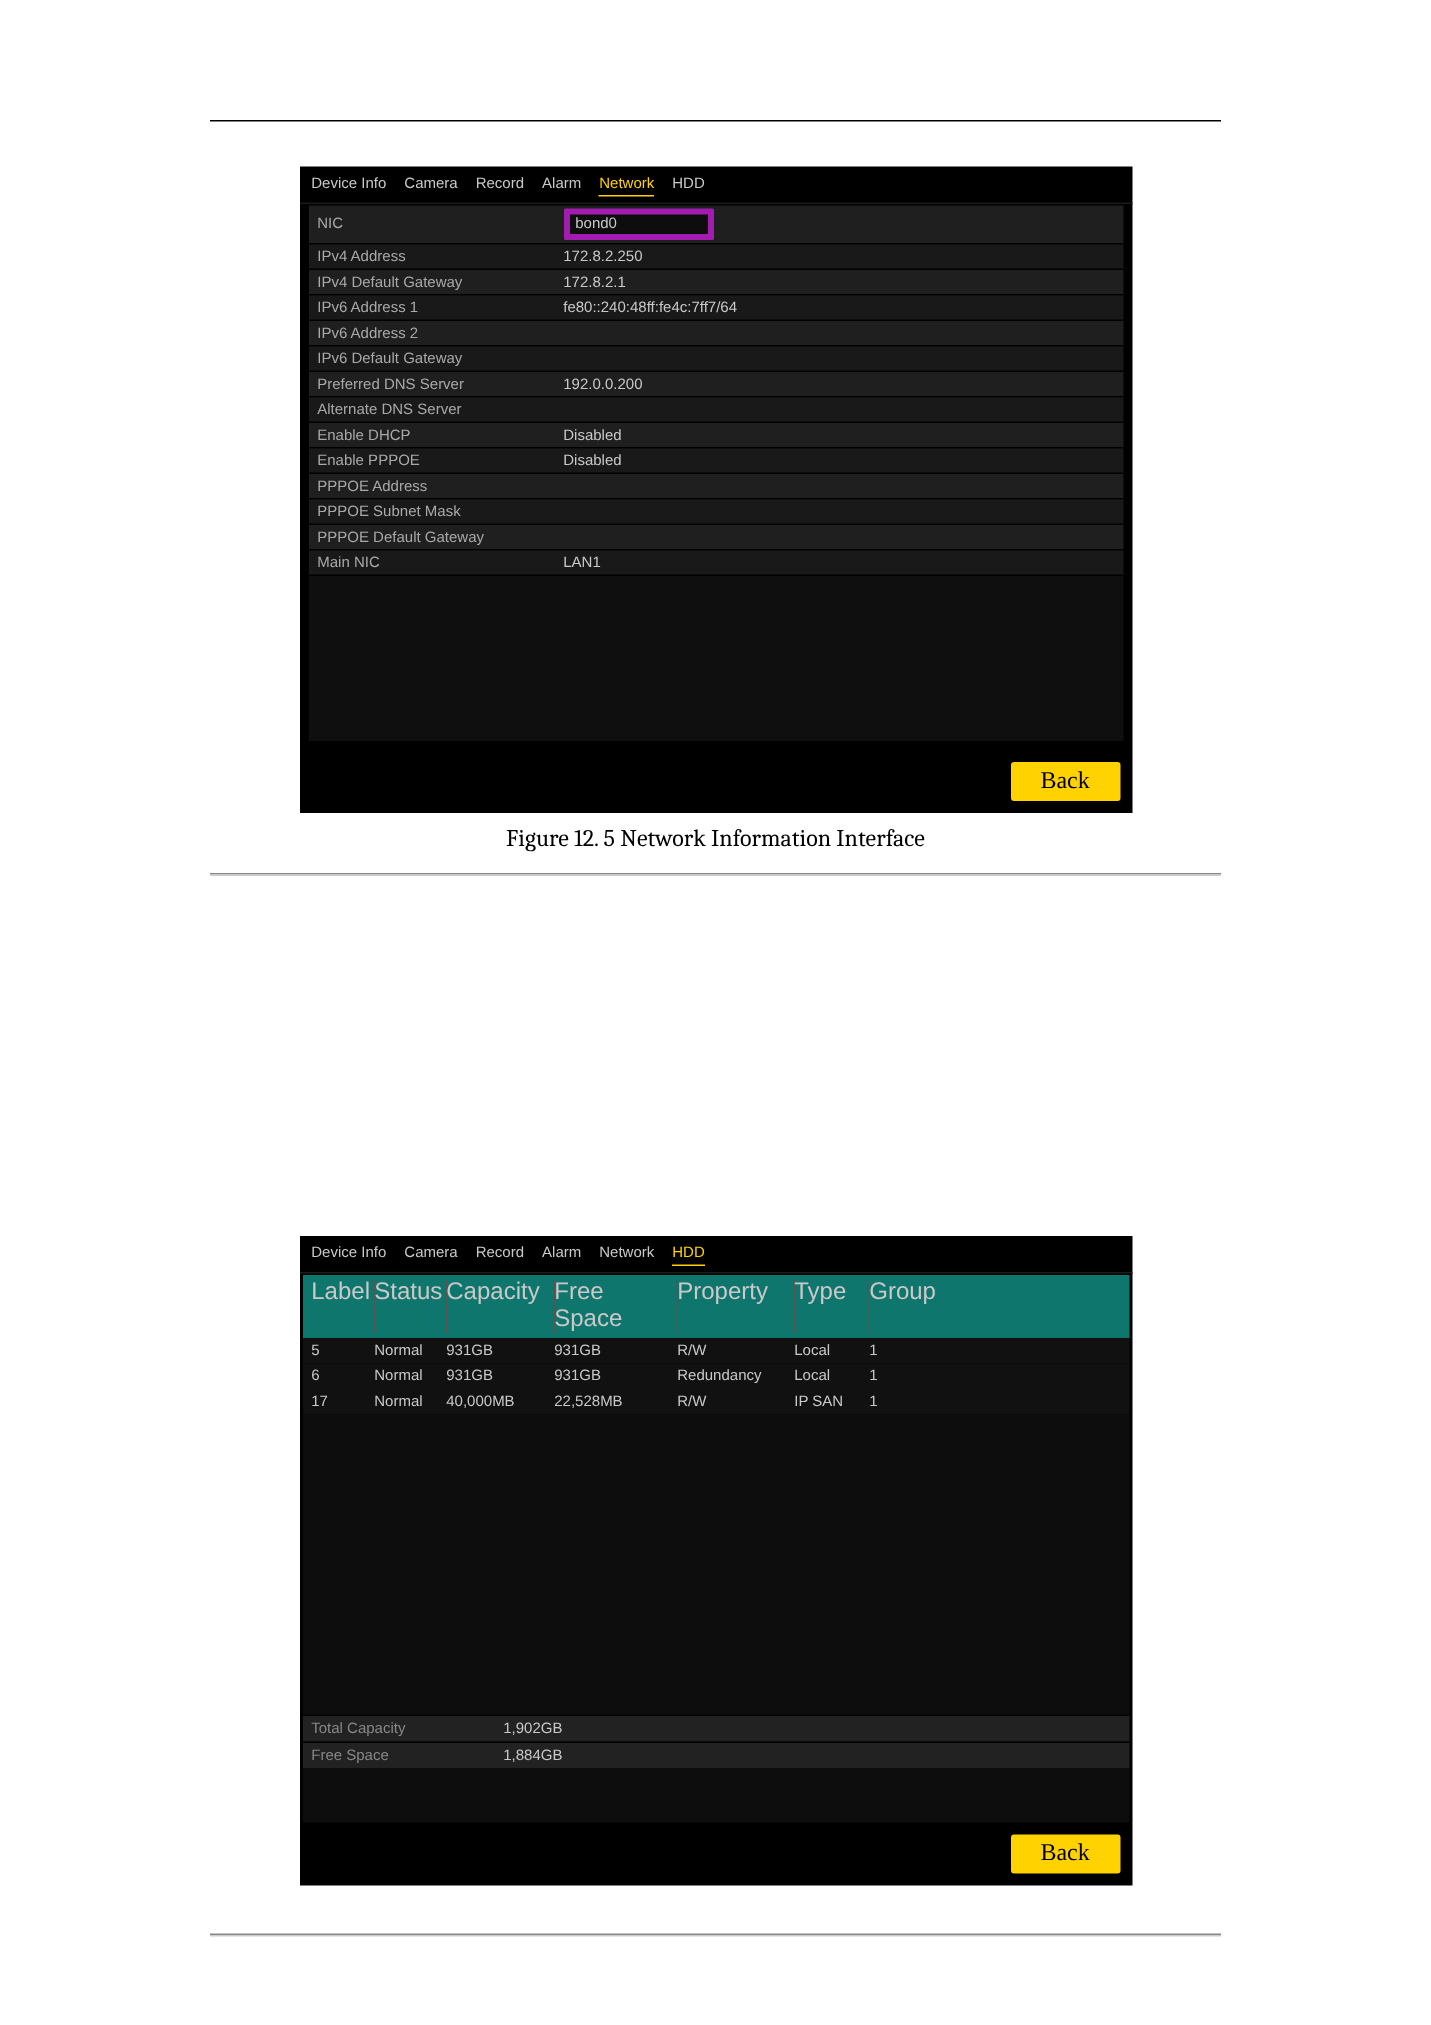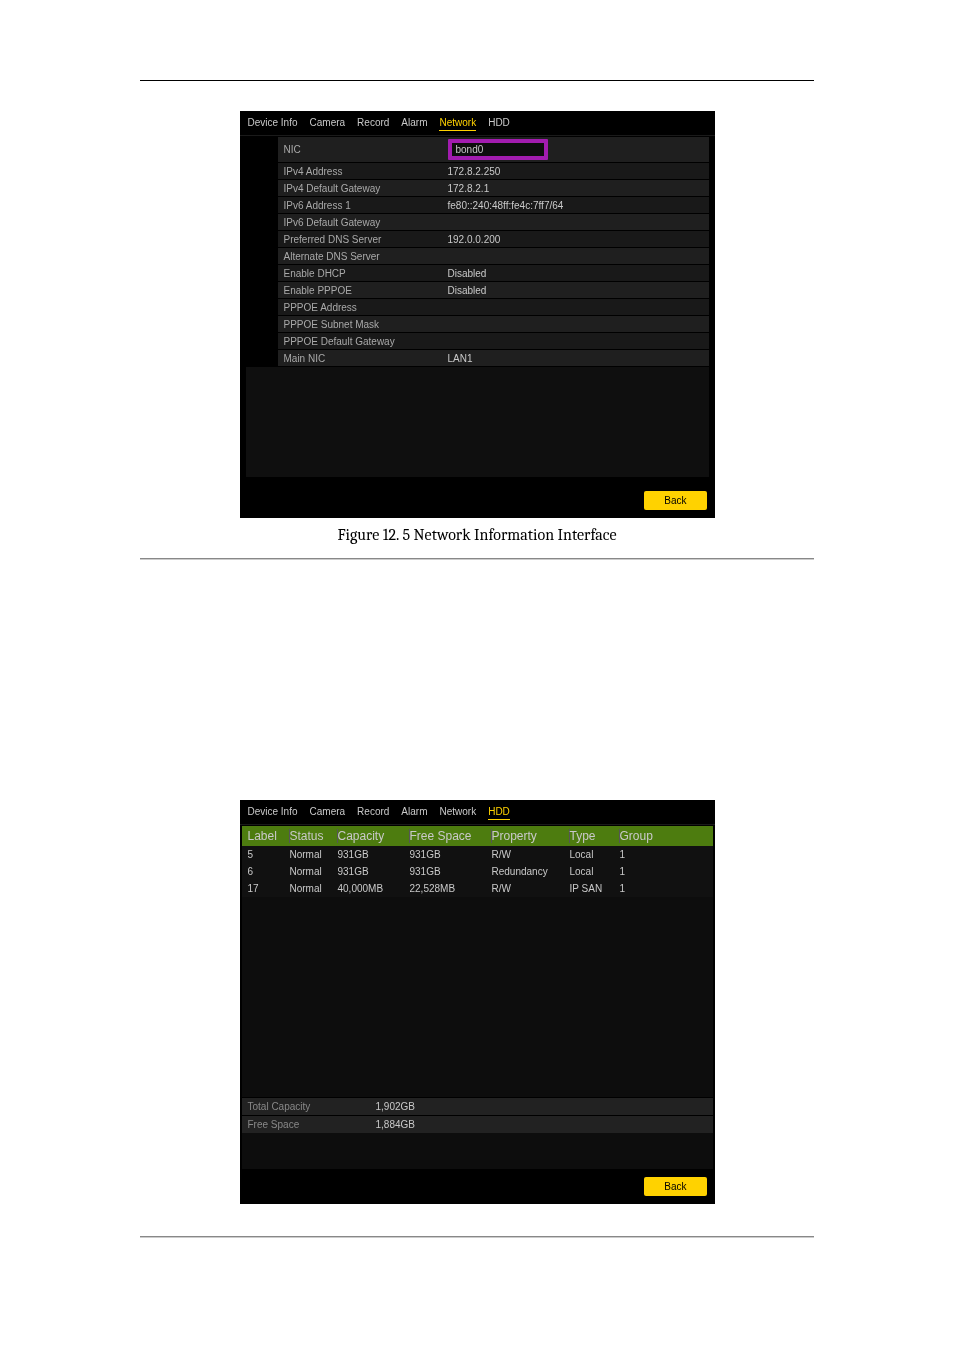--- a/index.html
+++ b/index.html
@@ -12,21 +12,21 @@
     }
     .page {
       padding: 80px 140px 40px 140px;
     }
     .top-border {
       border-top: 1px solid #000;
       margin-bottom: 30px;
     }
     .panel {
       background: #000;
-      width: 475px;
+      width: 555px;
       margin: 0 auto;
       font-family: Arial, Helvetica, sans-serif;
       font-size: 10px;
       color: #c9c9c9;
     }
     .tabs {
       display: flex;
       padding: 6px 8px 4px 8px;
       gap: 12px;
       border-bottom: 1px solid #1a1a1a;
@@ -42,21 +42,20 @@
     }
     .content {
       padding: 1px 6px 6px 6px;
     }
     .row {
       display: flex;
       border-bottom: 1px solid #000;
       background: #1f1f1f;
       min-height: 17px;
       align-items: center;
-      margin-left: 32px;
     }
     .row:nth-child(even) {
       background: #191919;
     }
     .row .label {
       flex: 0 0 164px;
       padding: 2px 6px;
       color: #a9a9a9;
     }
     .row .value {
@@ -77,25 +76,26 @@
       background: #0f0f0f;
     }
     .btn-row {
       display: flex;
       justify-content: flex-end;
       padding: 8px;
     }
     .btn {
       background: #ffd200;
       color: #000;
-      font-size: 10px;
+      font-size: 16px;
       padding: 4px 20px;
       border: none;
       border-radius: 2px;
       cursor: pointer;
+      font-family: Liberation Serif, serif;
     }
     .caption {
       text-align: center;
       font-family: Cambria, Georgia, serif;
       font-size: 16px;
       color: #000;
       margin-top: 8px;
     }
     .divider {
       border-top: 1.5px solid #888;
@@ -107,24 +107,24 @@
       border-top: 1.5px solid #888;
       border-bottom: 0.5px solid #ccc;
       margin: 14px 0 0 0;
       height: 0;
     }
     .spacer-large {
       height: 200px;
     }
     .table-head {
       display: flex;
-      background: #4d7c0f;
+      background: #0f766e;
       color: #c9c9c9;
       padding: 3px 6px;
-      font-size: 12px;
+      font-size: 16px;
     }
     .col-label { flex: 0 0 42px; }
     .col-status { flex: 0 0 48px; }
     .col-capacity { flex: 0 0 72px; }
     .col-free { flex: 0 0 82px; }
     .col-property { flex: 0 0 78px; }
     .col-type { flex: 0 0 50px; }
     .col-group { flex: 1; }
     .table-row {
       display: flex;
@@ -181,20 +181,24 @@
         <div class="label">IPv4 Address</div>
         <div class="value">172.8.2.250</div>
       </div>
       <div class="row">
         <div class="label">IPv4 Default Gateway</div>
         <div class="value">172.8.2.1</div>
       </div>
       <div class="row">
         <div class="label">IPv6 Address 1</div>
         <div class="value">fe80::240:48ff:fe4c:7ff7/64</div>
+      </div>
+      <div class="row">
+        <div class="label">IPv6 Address 2</div>
+        <div class="value"></div>
       </div>
       <div class="row">
         <div class="label">IPv6 Default Gateway</div>
         <div class="value"></div>
       </div>
       <div class="row">
         <div class="label">Preferred DNS Server</div>
         <div class="value">192.0.0.200</div>
       </div>
       <div class="row">

